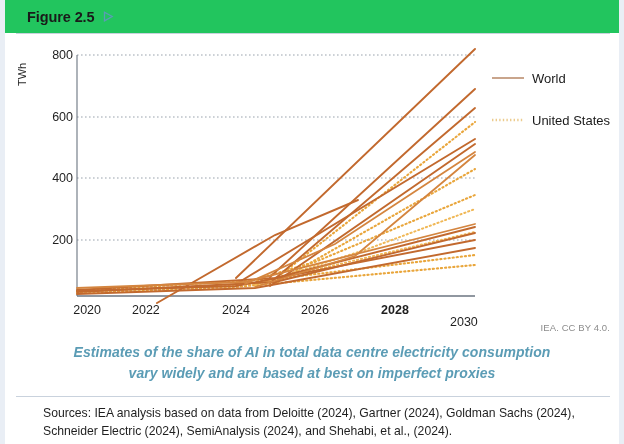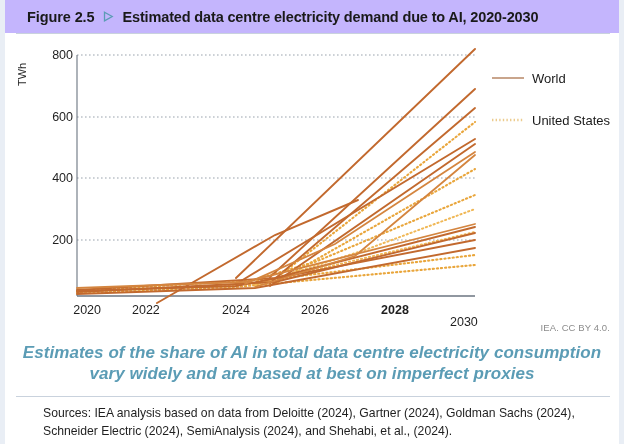--- a/index.html
+++ b/index.html
@@ -30,21 +30,21 @@
   }
   .edge-rail.left  { left: 0; }
   .edge-rail.right { right: 0; }
 
   
   .title-bar {
     position: absolute;
     left: 5px; top: 0;
     width: 614px;
     height: 33px;
-    background: #c4b5fd;
+    background: #22c55e;
     display: flex;
     align-items: center;
     padding-left: 22px;
   }
   .fig-num {
     font-size: 14.5px;
     font-weight: bold;
     color: #1a1a1a;
     letter-spacing: -0.1px;
     white-space: nowrap;
@@ -142,21 +142,21 @@
 
   
   .caption {
     position: absolute;
     left: 5px;
     top: 342px;
     width: 614px;
     text-align: center;
     font-style: italic;
     font-weight: bold;
-    font-size: 17px;
+    font-size: 14px;
     line-height: 21px;
     color: #5b9cb5;
     letter-spacing: 0.05px;
   }
 
   
   .footer-rule {
     position: absolute;
     left: 16px; top: 396px;
     width: 594px; height: 1px;
@@ -182,21 +182,20 @@
   <div class="edge-rail left"></div>
   <div class="edge-rail right"></div>
 
   <div class="title-bar">
     <span class="fig-num">Figure 2.5</span>
     <span class="fig-marker">
       <svg width="11" height="11" viewBox="0 0 11 11">
         <path d="M1.5 1.2 L9.2 5.5 L1.5 9.8 Z" fill="none" stroke="#5b9cb5" stroke-width="1.3"></path>
       </svg>
     </span>
-    <span class="fig-title">Estimated data centre electricity demand due to AI, 2020-2030</span>
   </div>
   <div class="title-rule"></div>
 
   <div class="chart-body">
 
     <div class="y-unit">TWh</div>
 
     <div class="tick-label ytick" style="left:34px; top:14px;  width:34px;">800</div>
     <div class="tick-label ytick" style="left:34px; top:76px;  width:34px;">600</div>
     <div class="tick-label ytick" style="left:34px; top:137px; width:34px;">400</div>

